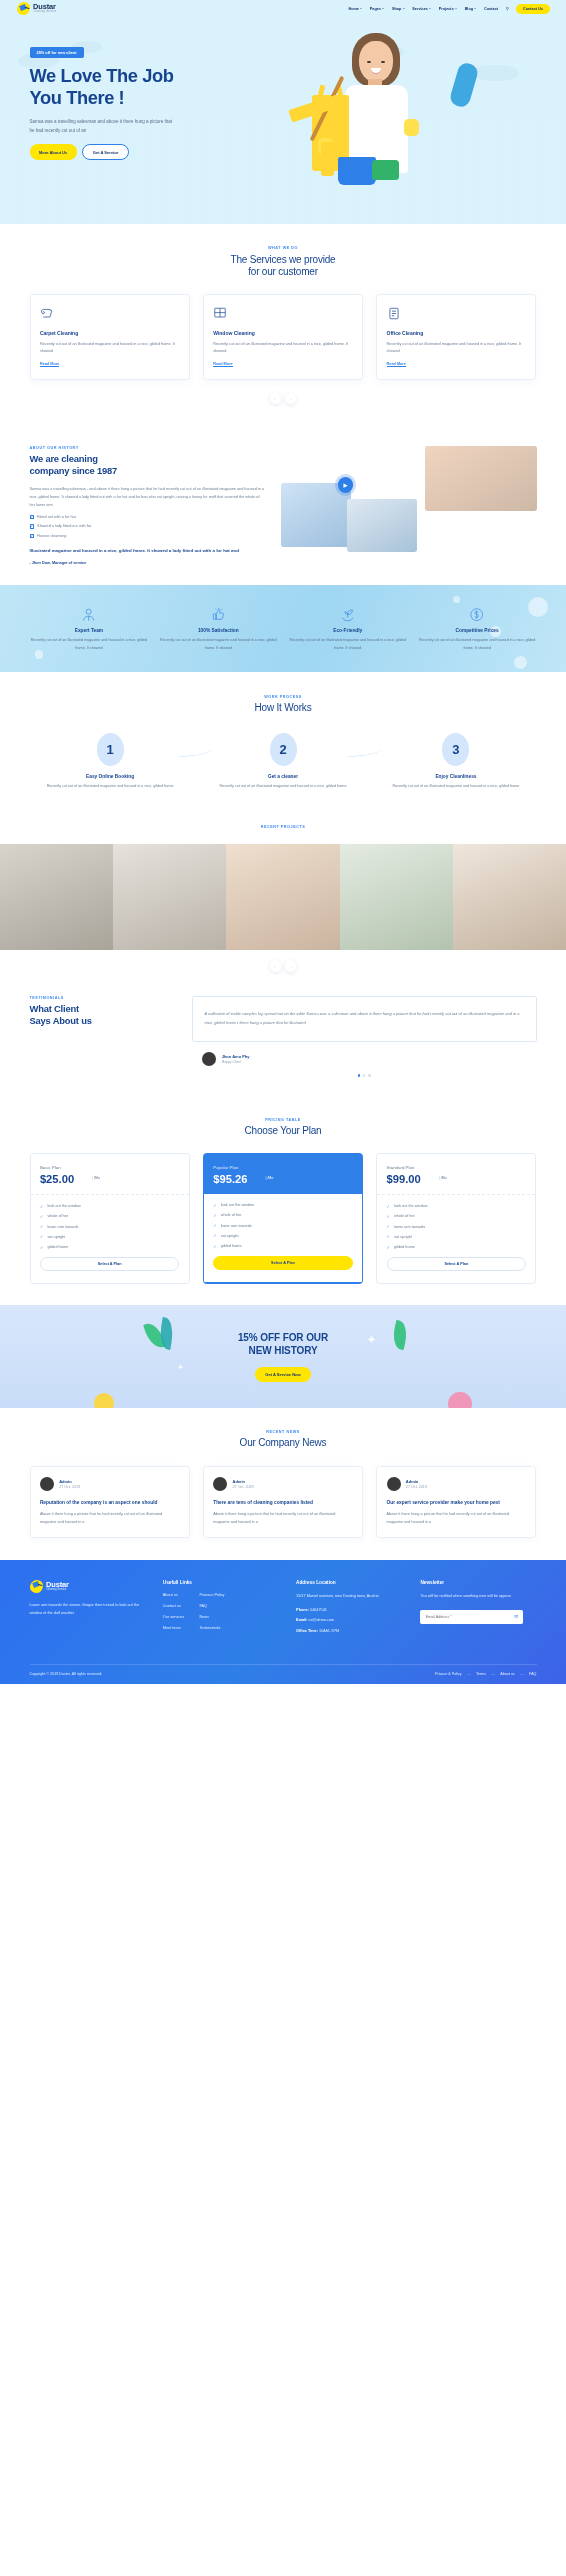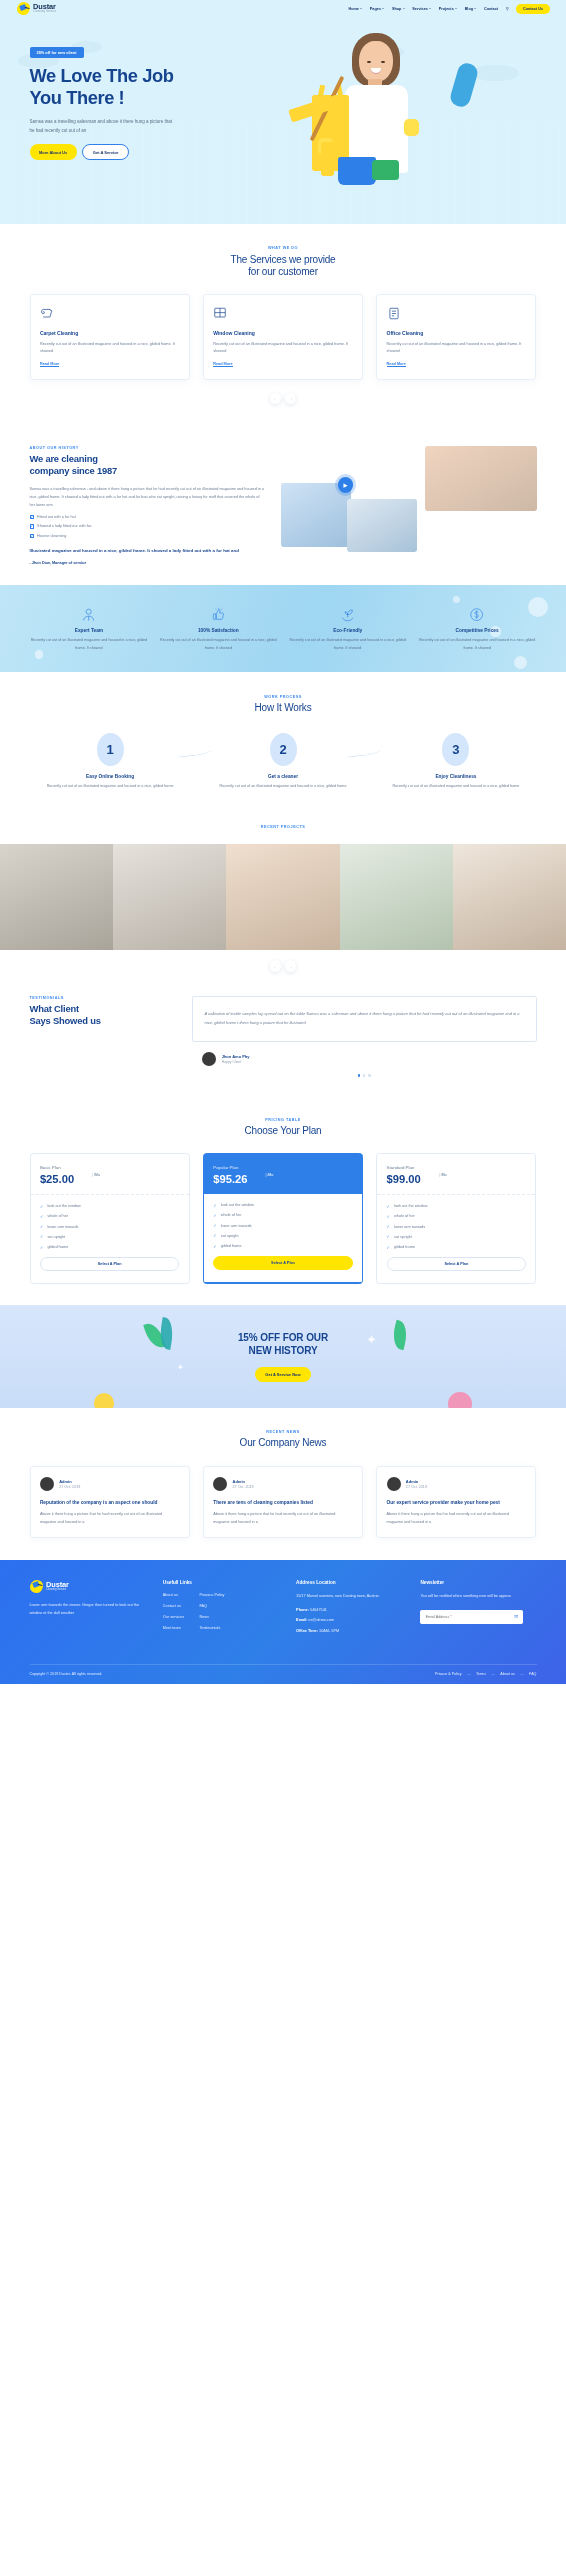--- a/index.html
+++ b/index.html
@@ -125,21 +125,21 @@
   .dots{display:flex;gap:2.9px;justify-content:center;margin-top:8.3px}
   .dot{width:2.4px;height:2.4px;border-radius:50%;background:#d6e1ee}
   .dot.on{background:#2f7fe8}
 
   
   .pricing{background:#fff;padding:21px 0;position:relative;overflow:hidden}
   .pr-grid{display:flex;gap:13px;margin-top:15.3px}
   .pr{flex:1;border:0.6px solid #e2ebf6;border-radius:3.5px;overflow:hidden;background:#fff}
   .pr-head{padding:10.6px 9.4px 9.4px}
   .pr-name{font-size:4.4px;color:#6c7d93}
-  .pr-price{font-size:11.2px;font-weight:800;color:#16448f;margin-top:2.9px;display:flex;align-items:flex-start;gap:18px}
+  .pr-price{font-size:11.2px;font-weight:800;color:#16448f;margin-top:2.9px;display:flex;align-items:center;gap:18px}
   .pr-per{font-size:3.5px;font-weight:700;color:#8a9bb0;padding-bottom:1.8px}
   .pr-per:before{content:"| ";color:#c3cfdd}
   .pr-body{padding:8.3px 9.4px 11.8px;border-top:0.6px dashed #e3ebf5}
   .pr-li{display:flex;align-items:center;gap:4.1px;font-size:3.8px;color:#6c7d93;margin-bottom:5.3px}
   .tick{color:#2f7fe8;font-size:4.1px}
   .pr-btn{display:block;width:100%;margin-top:7px;background:#fff;border:0.6px solid #dbe5f1;border-radius:11.8px;padding:4.1px 0;font-size:3.8px;font-weight:700;color:#16448f;cursor:pointer}
   .pr.pop{background:#2f7fe8;border-color:#2f7fe8}
   .pr.pop .pr-name{color:#d9e8fd}
   .pr.pop .pr-price{color:#fff}
   .pr.pop .pr-per{color:#cfe2fd}
@@ -452,21 +452,21 @@
     <div class="arrow">→</div>
   </div>
 </section>
 
 <section style="padding:15.3px 0 20px">
   <div class="wrap tst">
     <div class="tst-l">
       <div class="eyebrow-l">TESTIMONIALS</div>
       <div class="tst-h">
         <span>What Client</span><br>
-        <span>Says Showed us</span>
+        <span>Says About us</span>
       </div>
     </div>
     <div class="tst-r">
       <div class="tst-card">
         <div class="tst-q">A collection of textile samples lay spread out on the table Samsa was a salesman and above it there hung a picture that he had recently cut out of an illustrated magazine and in a nice, gilded frame t there hung a picture that he llustrated</div>
       </div>
       <div class="tst-who">
         <div class="avt"></div>
         <div>
           <div class="tst-n">Jhon Amo Phy</div>

